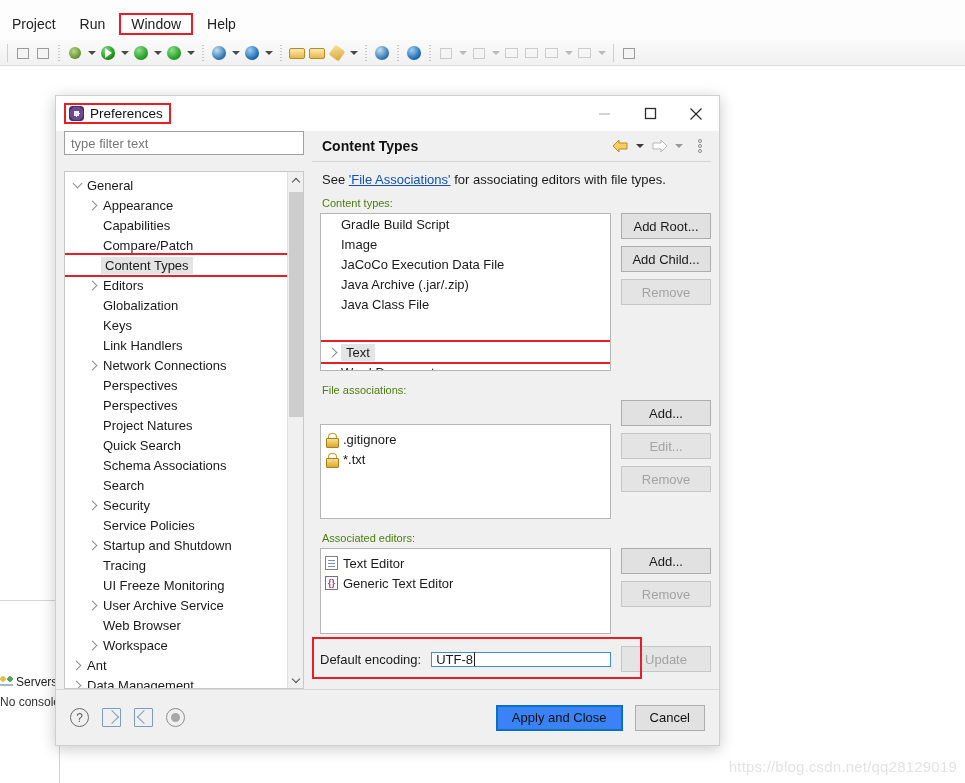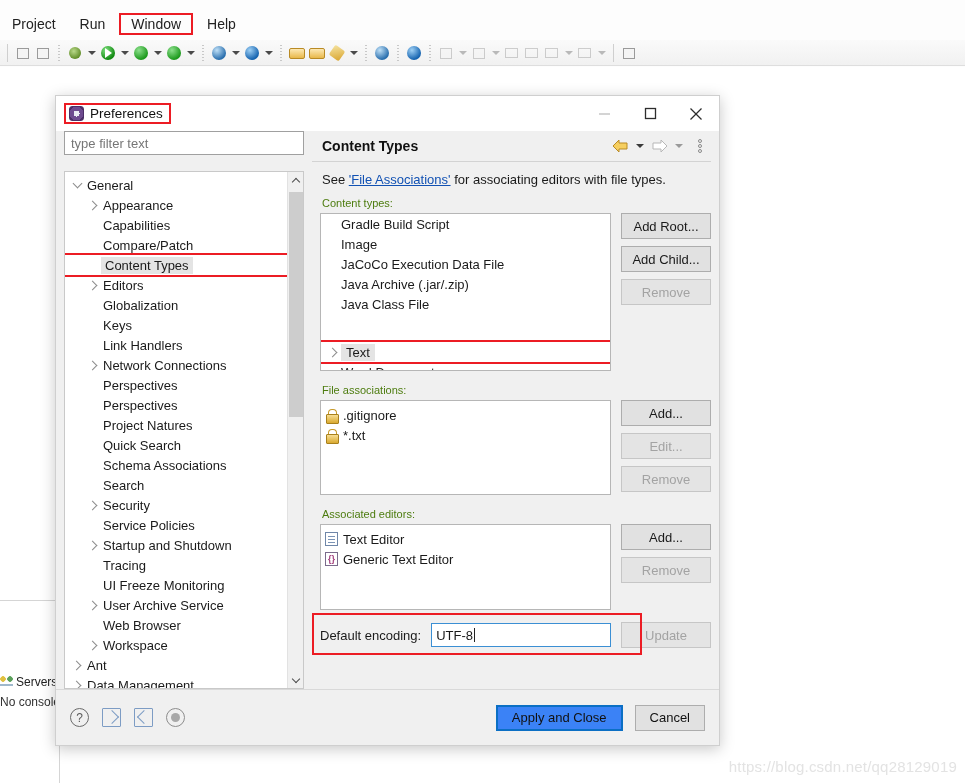--- a/index.html
+++ b/index.html
@@ -219,21 +219,21 @@
 
   #encoding-wrap {
     margin-top:12px; display:flex; align-items:center; gap:10px; position:relative;
   }
   #encoding-redbox {
     position:absolute; left:-8px; top:-9px; width:330px; height:42px;
     border:2px solid #ec1c24; pointer-events:none;
   }
   #enc-label { font-size:13px; }
   #enc-input {
-    flex:1; height:24px; border:1px solid #3b8fd4; background:#fff;
+    flex:1; height:15px; border:1px solid #3b8fd4; background:#fff;
     display:flex; align-items:center; padding:0 4px; font-size:13px; position:relative;
   }
   .caret-bar { display:inline-block; width:1px; height:14px; background:#222; margin-left:1px; }
 
   #dlg-foot {
     height:56px; border-top:1px solid #d9d9d9; background:#f0f0f0;
     display:flex; align-items:center; padding:0 14px; gap:10px; flex:0 0 56px;
   }
   #foot-icons { display:flex; align-items:center; gap:13px; }
   .f-ico { width:19px; height:19px; position:relative; }
@@ -607,21 +607,21 @@
                 <div class="btn">Add Root...</div>
                 <div class="btn">Add Child...</div>
                 <div class="btn dis">Remove</div>
               </div>
           </div>
         </div>
 
         <div class="section" style="margin-top:13px;">
           <div class="section-label">File associations:</div>
           <div class="row">
-            <div class="listbox" style="width:302px;height:95px;padding-top:4px;" id="fa-list">
+            <div class="listbox" style="width:302px;height:95px;padding-top:4px;margin-top:24px;" id="fa-list">
                 <div class="li">
                   <span class="lock-ico"></span>
                   <span class="litext">.gitignore</span>
                 </div>
                 <div class="li">
                   <span class="lock-ico"></span>
                   <span class="litext">*.txt</span>
                 </div>
               </div>
             <div class="btncol" id="fa-buttons">

